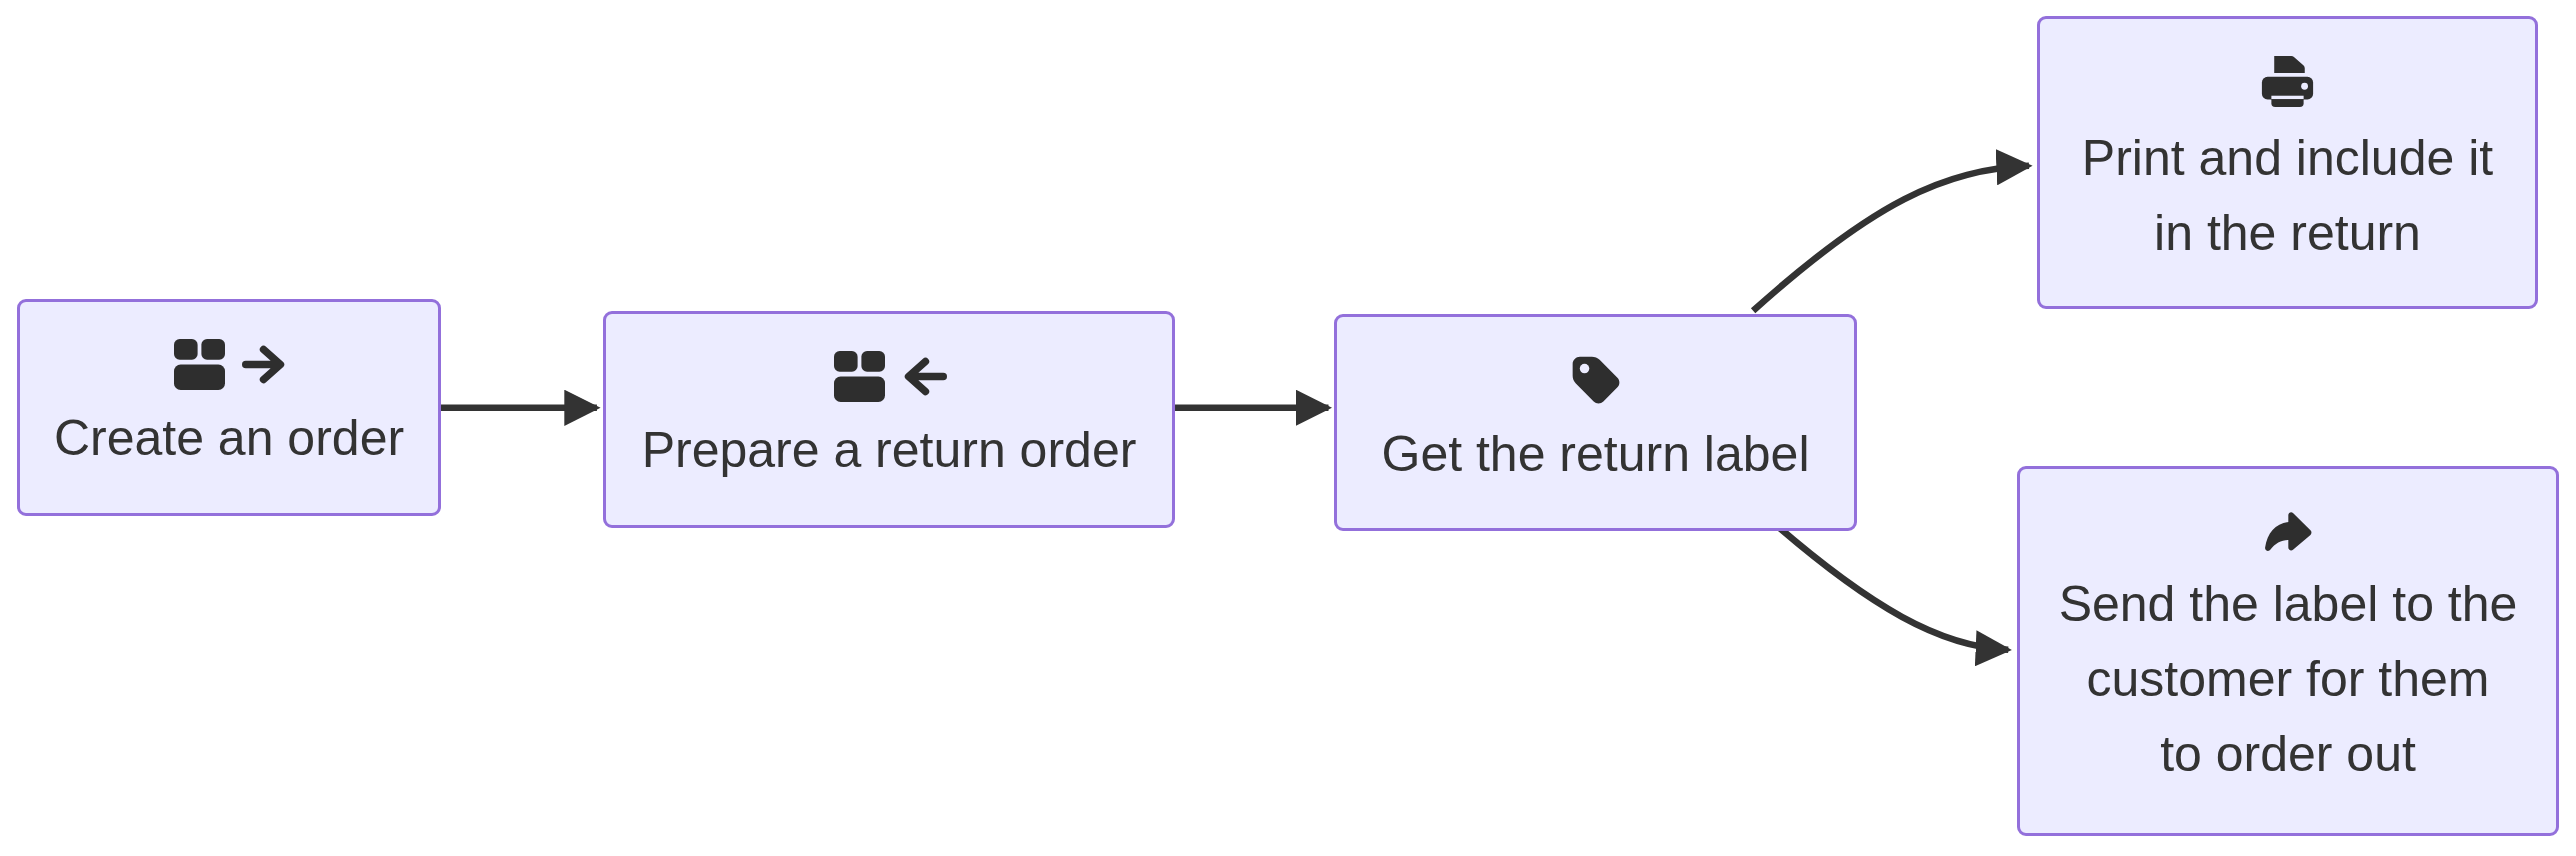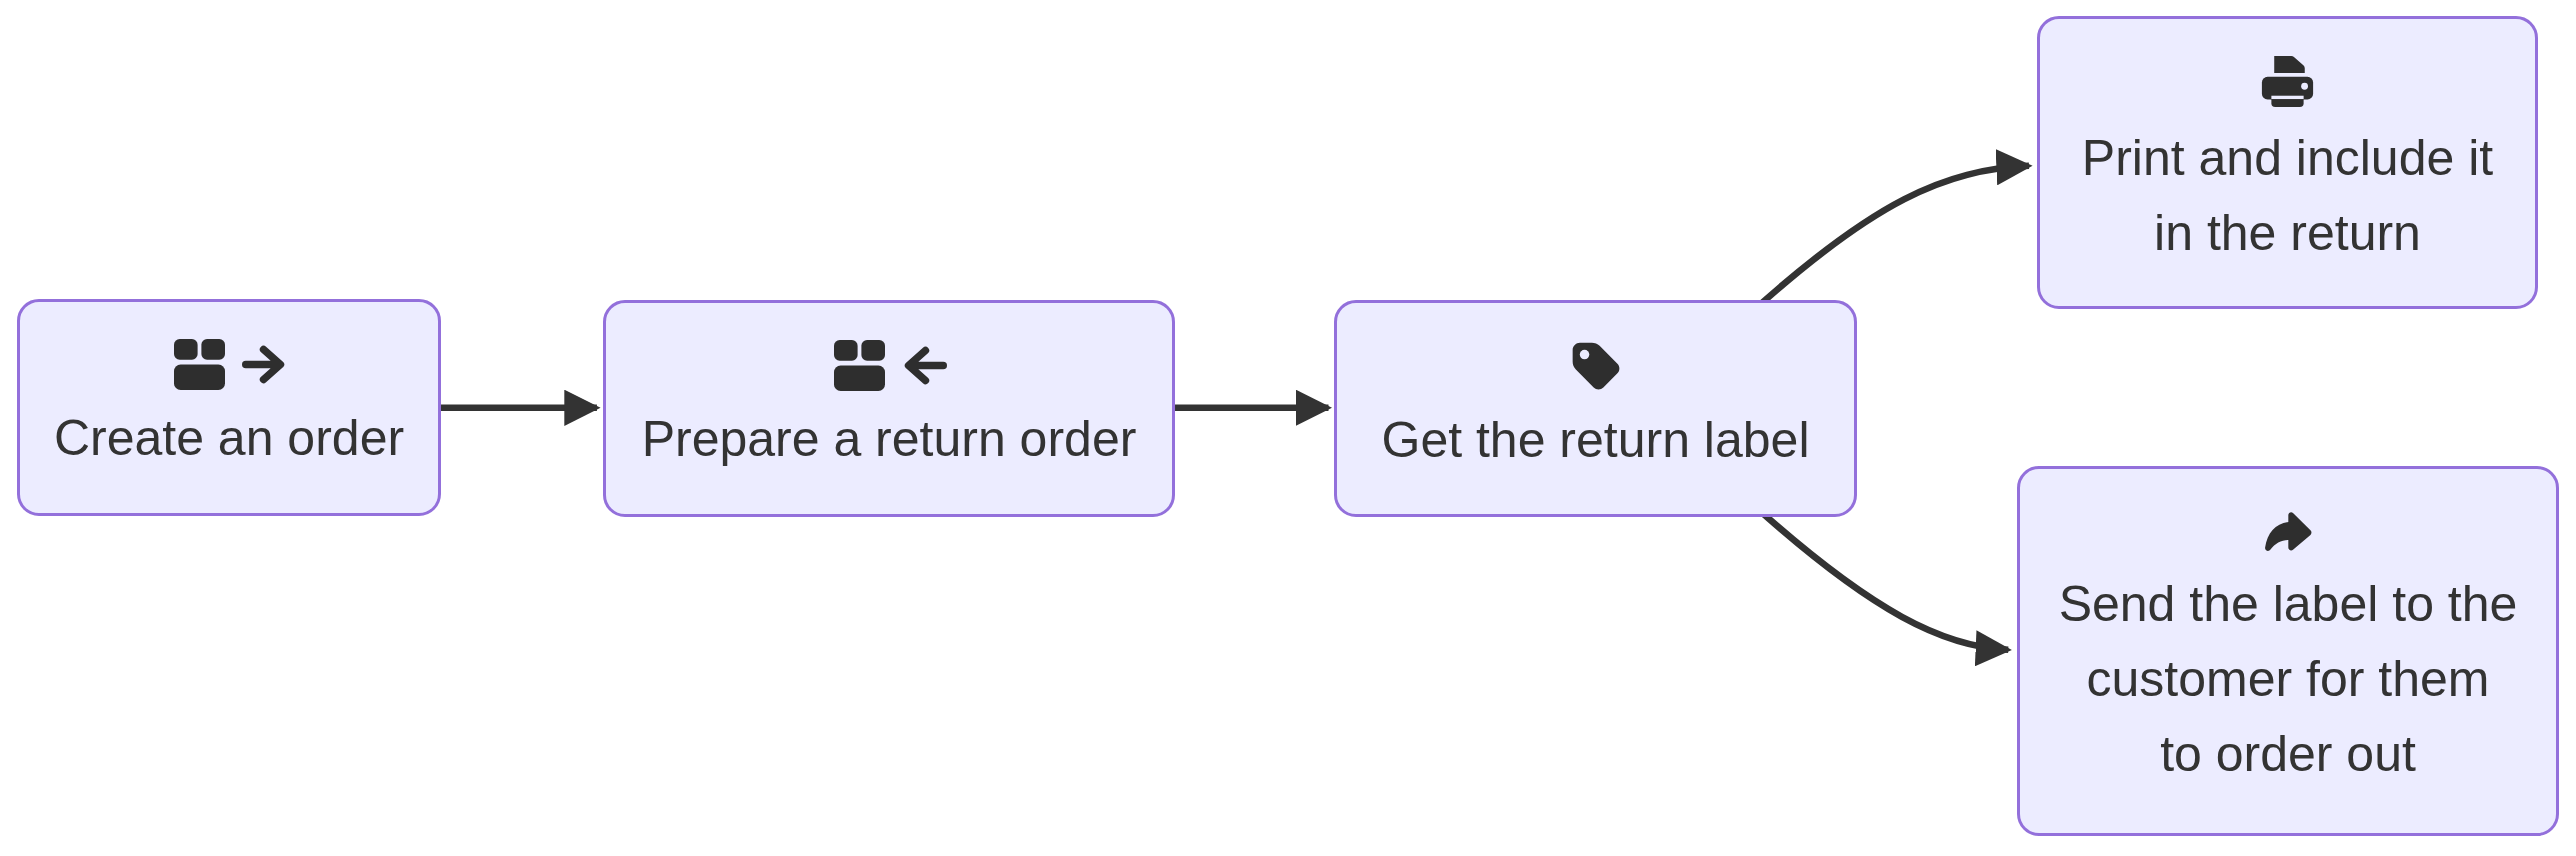--- a/index.html
+++ b/index.html
@@ -24,35 +24,35 @@
   .edge-layer path.edge {
     stroke: var(--edge-color, #333333);
     stroke-width: 7;
     fill: none;
   }
   .node {
     position: absolute;
     box-sizing: border-box;
     background: var(--node-fill, #ECECFF);
     border: 3.3px solid var(--node-border, #9370DB);
-    border-radius: 22px;
+    border-radius: 9px;
     display: flex;
     flex-direction: column;
     align-items: center;
     justify-content: center;
     gap: 11.3px;
     padding: 5.6px 9.4px;
     color: var(--text-color, #333333);
     font-size: 50px;
     line-height: 1.5;
     text-align: center;
   }
   .n1 { left: 17px;   top: 299px; width: 424px; height: 217px; text-align: right; }
-  .n2 { left: 603px;  top: 300px; width: 572px; height: 217px; }
-  .n3 { left: 1334px; top: 300px; width: 523px; height: 217px; }
+  .n2 { left: 603px;  top: 311px; width: 572px; height: 217px; }
+  .n3 { left: 1334px; top: 314px; width: 523px; height: 217px; }
   .n4 { left: 2037px; top: 16px;  width: 501px; height: 293px; }
   .n5 { left: 2017px; top: 466px; width: 542px; height: 370px; }
   .icon-row {
     display: flex;
     align-items: center;
     gap: 15px;
     color: var(--icon-color, #2e2e2e);
   }
   .icon-row svg { display: block; }
   .label .line { display: block; white-space: nowrap; }

